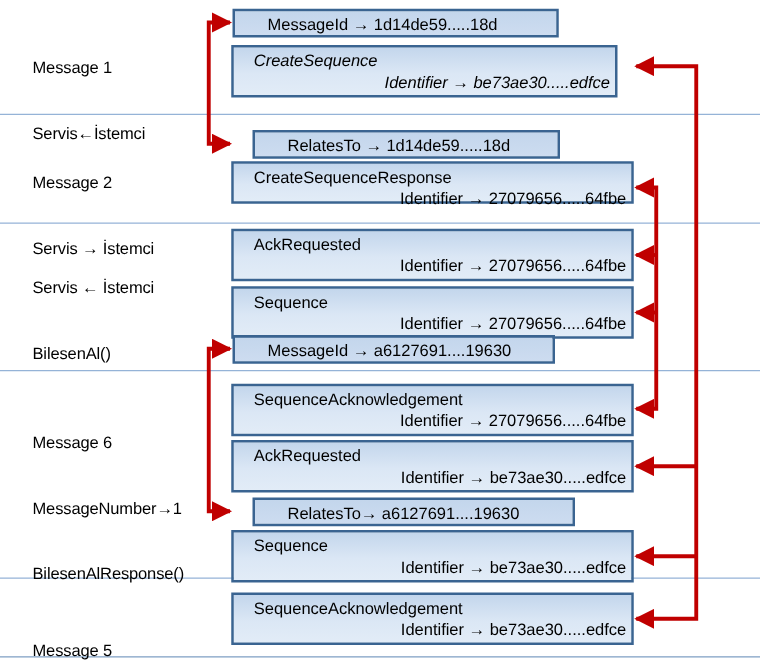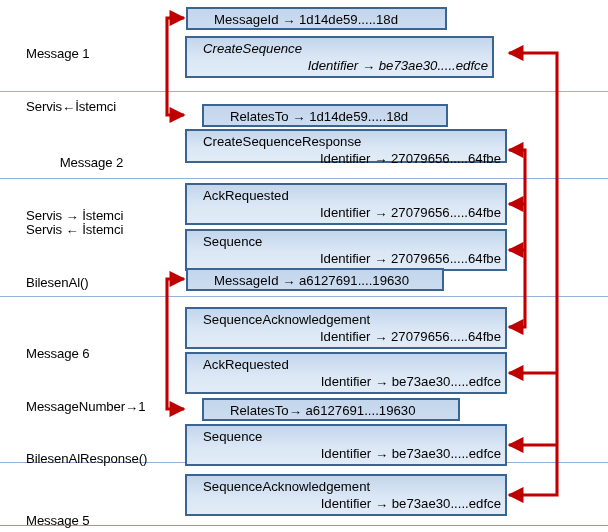--- a/index.html
+++ b/index.html
@@ -101,21 +101,21 @@
 
   <div class="box flat" style="left:186px; top:7px; width:261px; height:23px;">
     <span class="single">MessageId  →  1d14de59.....18d</span>
   </div>
 
   <div class="box grad" style="left:185px; top:36px; width:309px; height:42px;font-style:italic;">
     <span class="title">CreateSequence</span>
     <span class="ident">Identifier → be73ae30.....edfce</span>
   </div>
 
-  <div class="msg-label" style="top:119px;text-align:right;">
+  <div class="msg-label" style="top:102px;">
     <span class="ln">Message 2</span>
     <span class="ln">Servis → İstemci</span>
   </div>
 
   <div class="box flat" style="left:186px; top:104px; width:246px; height:23px;margin-left:16px;">
     <span class="single">RelatesTo →  1d14de59.....18d</span>
   </div>
 
   <div class="box grad" style="left:185px; top:129px; width:322px; height:34px;">
     <span class="title">CreateSequenceResponse</span>

